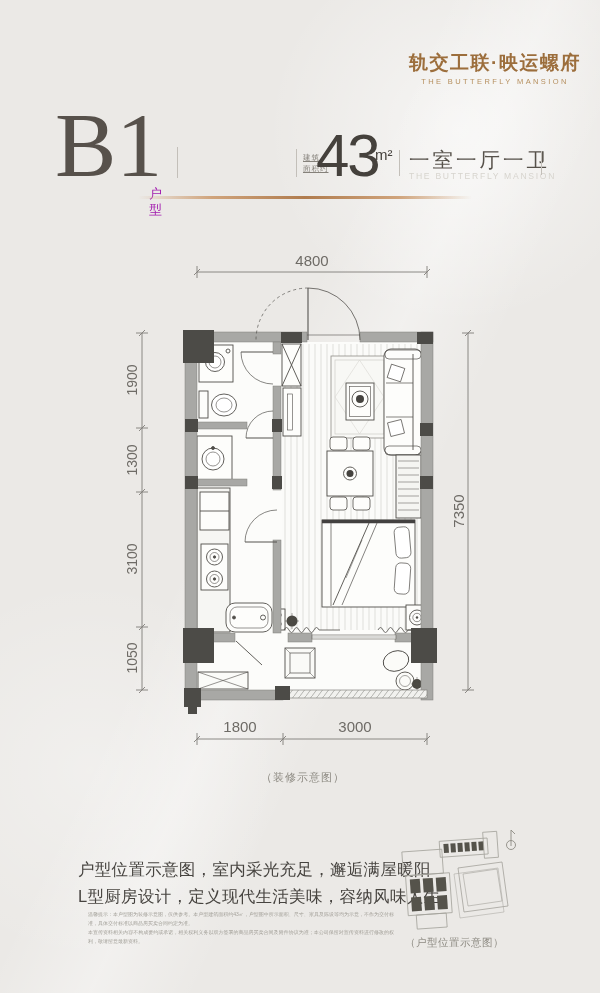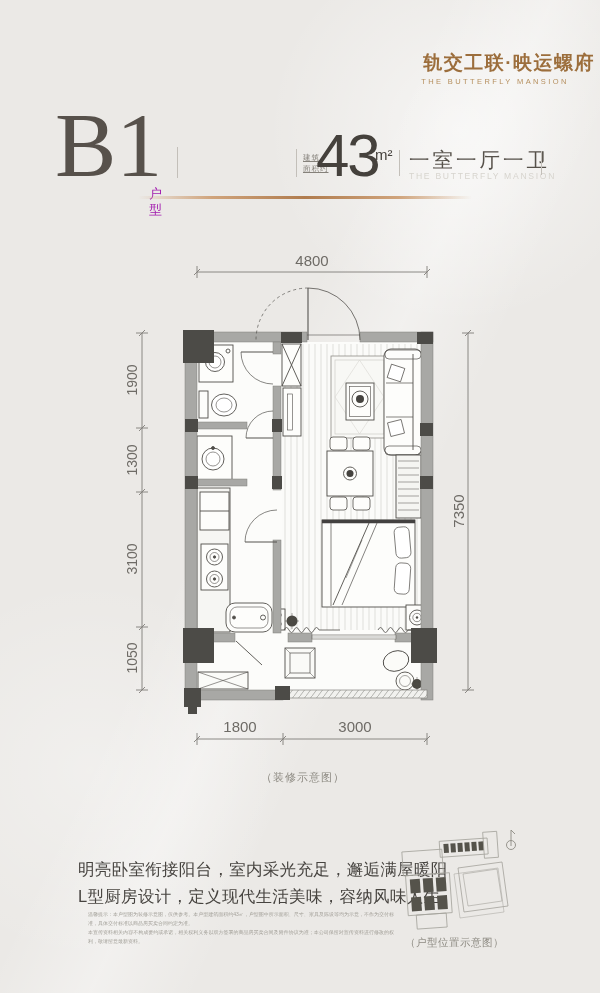--- a/index.html
+++ b/index.html
@@ -10,21 +10,21 @@
   }
   .bg-glow1,.bg-glow2,.bg-streak { position:absolute; pointer-events:none; }
   .bg-glow1 { left:250px; top:-80px; width:420px; height:420px;
     background:radial-gradient(circle, rgba(255,255,255,.55) 0%, rgba(255,255,255,0) 65%); }
   .bg-glow2 { left:-120px; top:560px; width:420px; height:420px;
     background:radial-gradient(circle, rgba(255,255,255,.30) 0%, rgba(255,255,255,0) 65%); }
   .bg-streak { left:0; top:0; width:600px; height:993px;
     background:linear-gradient(115deg, rgba(255,255,255,0) 42%, rgba(255,255,255,.35) 52%, rgba(255,255,255,0) 62%); }
 
   
-  .logo-title { position:absolute; left:395px; top:50px; width:200px; text-align:right;
+  .logo-title { position:absolute; left:395px; top:50px; width:200px; text-align:center;
     font-size:19px; font-weight:bold; letter-spacing:1.5px; color:#9c6e3c; }
   .logo-sub { position:absolute; left:395px; top:77px; width:200px; text-align:center;
     font-size:7.5px; letter-spacing:2.4px; color:#b6905f; }
 
   
   .unit-code { position:absolute; left:55px; top:99px; font-family:"Liberation Serif", serif;
     font-size:92px; line-height:1; color:#57514b; }
   .unit-suffix { position:absolute; left:149px; top:146px; width:15px; font-size:13px;
     line-height:1.25; color:#a21caf; word-break:break-all;margin-top:40px; }
   .vdiv { position:absolute; width:1px; background:#c3bfb9; }
@@ -347,21 +347,21 @@
       <line x1="194" y1="742" x2="200" y2="736"></line>
       <line x1="280" y1="742" x2="286" y2="736"></line>
       <line x1="424" y1="742" x2="430" y2="736"></line>
       <text x="240" y="732" text-anchor="middle" font-size="15" fill="#6e6b66" stroke="none">1800</text>
       <text x="355" y="732" text-anchor="middle" font-size="15" fill="#6e6b66" stroke="none">3000</text>
     </g>
   </svg>
 
   <div class="plan-caption">（装修示意图）</div>
 
-  <div class="desc-line1">明亮卧室衔接阳台，室内采光充足，邂逅满屋暖阳</div>
+  <div class="desc-line1">户型位置示意图，室内采光充足，邂逅满屋暖阳</div>
   <div class="desc-line2">L型厨房设计，定义现代生活美味，容纳风味人生</div>
   <div class="disclaimer">
     <div>温馨提示：本户型图为装修示意图，仅供参考。本户型建筑面积约43㎡，户型图中所示面积、尺寸、家具及陈设等均为示意，不作为交付标准，具体交付标准以商品房买卖合同约定为准。</div>
     <div>本宣传资料相关内容不构成要约或承诺，相关权利义务以双方签署的商品房买卖合同及附件协议为准；本公司保留对宣传资料进行修改的权利，敬请留意最新资料。</div>
   </div>
 
   <svg class="site-svg" viewBox="0 0 185 115" xmlns="http://www.w3.org/2000/svg">
     <g stroke="#a3a19a" stroke-width="0.8" fill="none" transform="rotate(-4 70 65)">
       <rect x="52" y="24" width="48" height="16"></rect>
       <g fill="#55534b" stroke="none">

